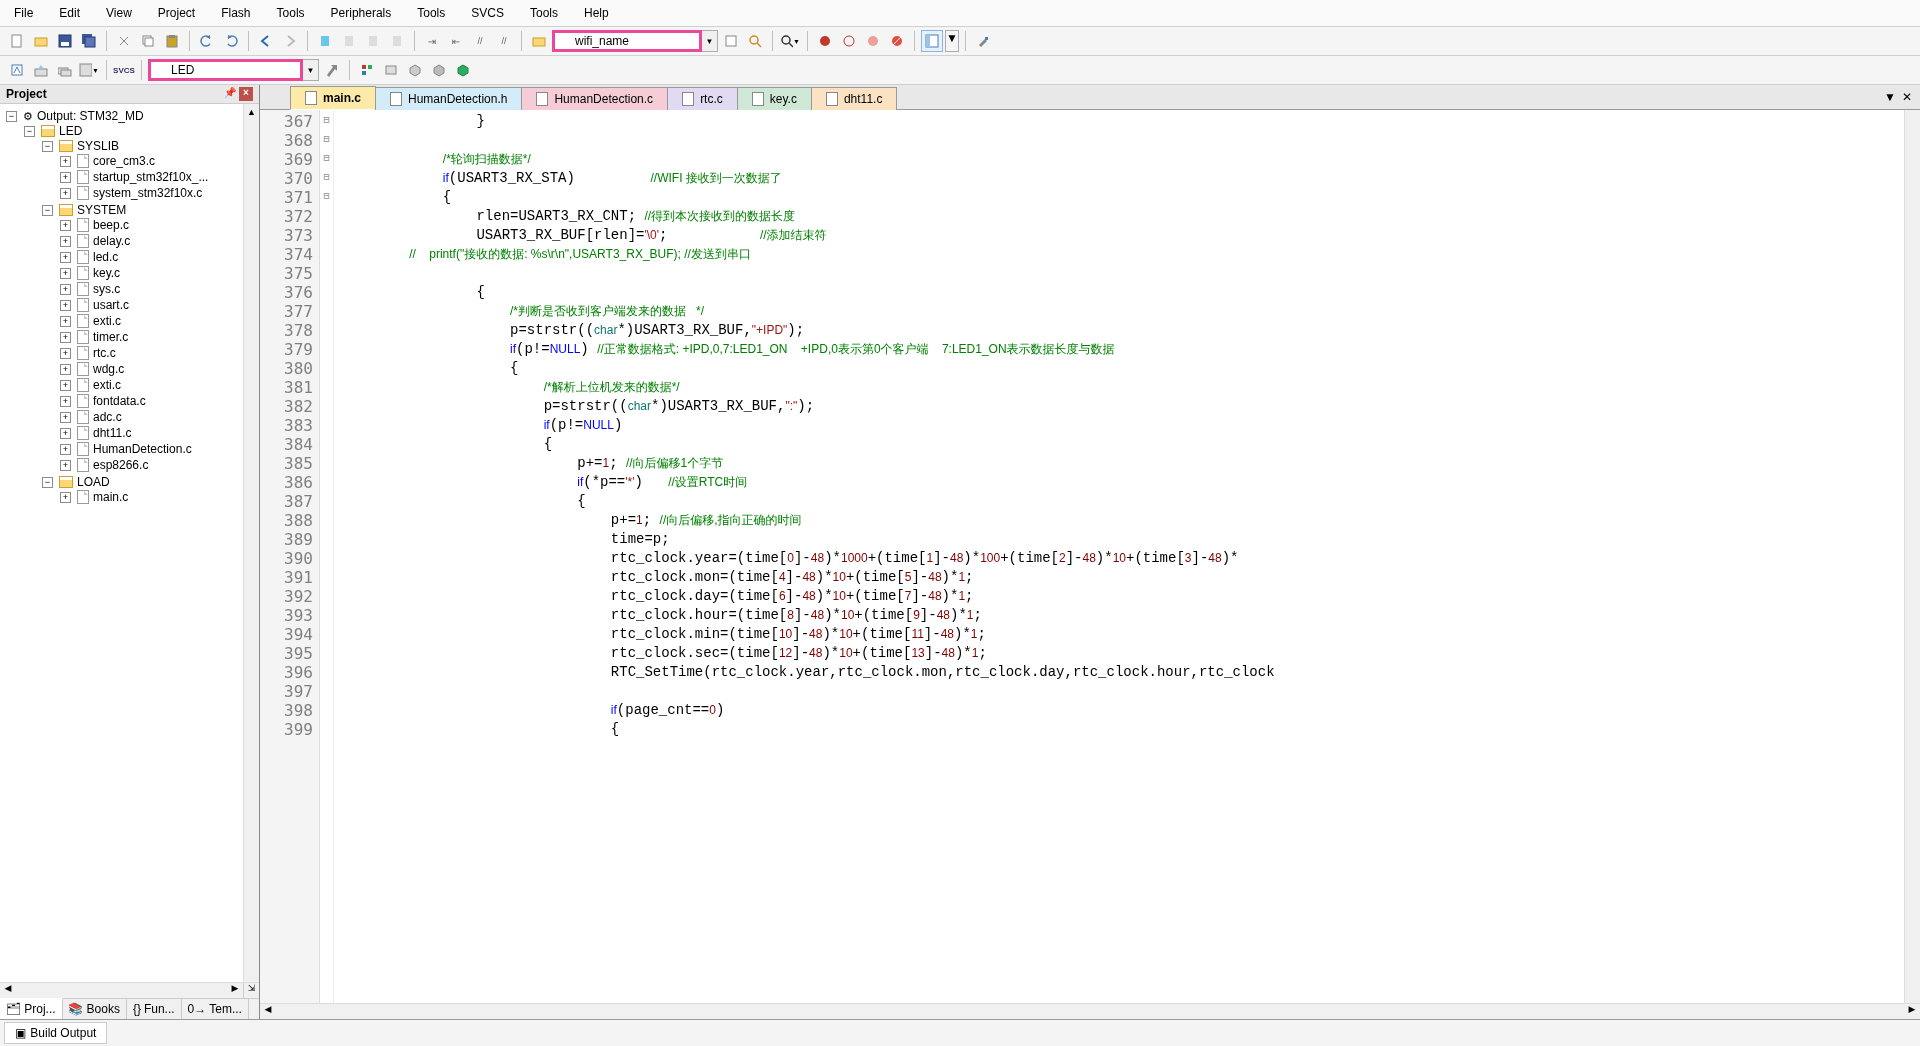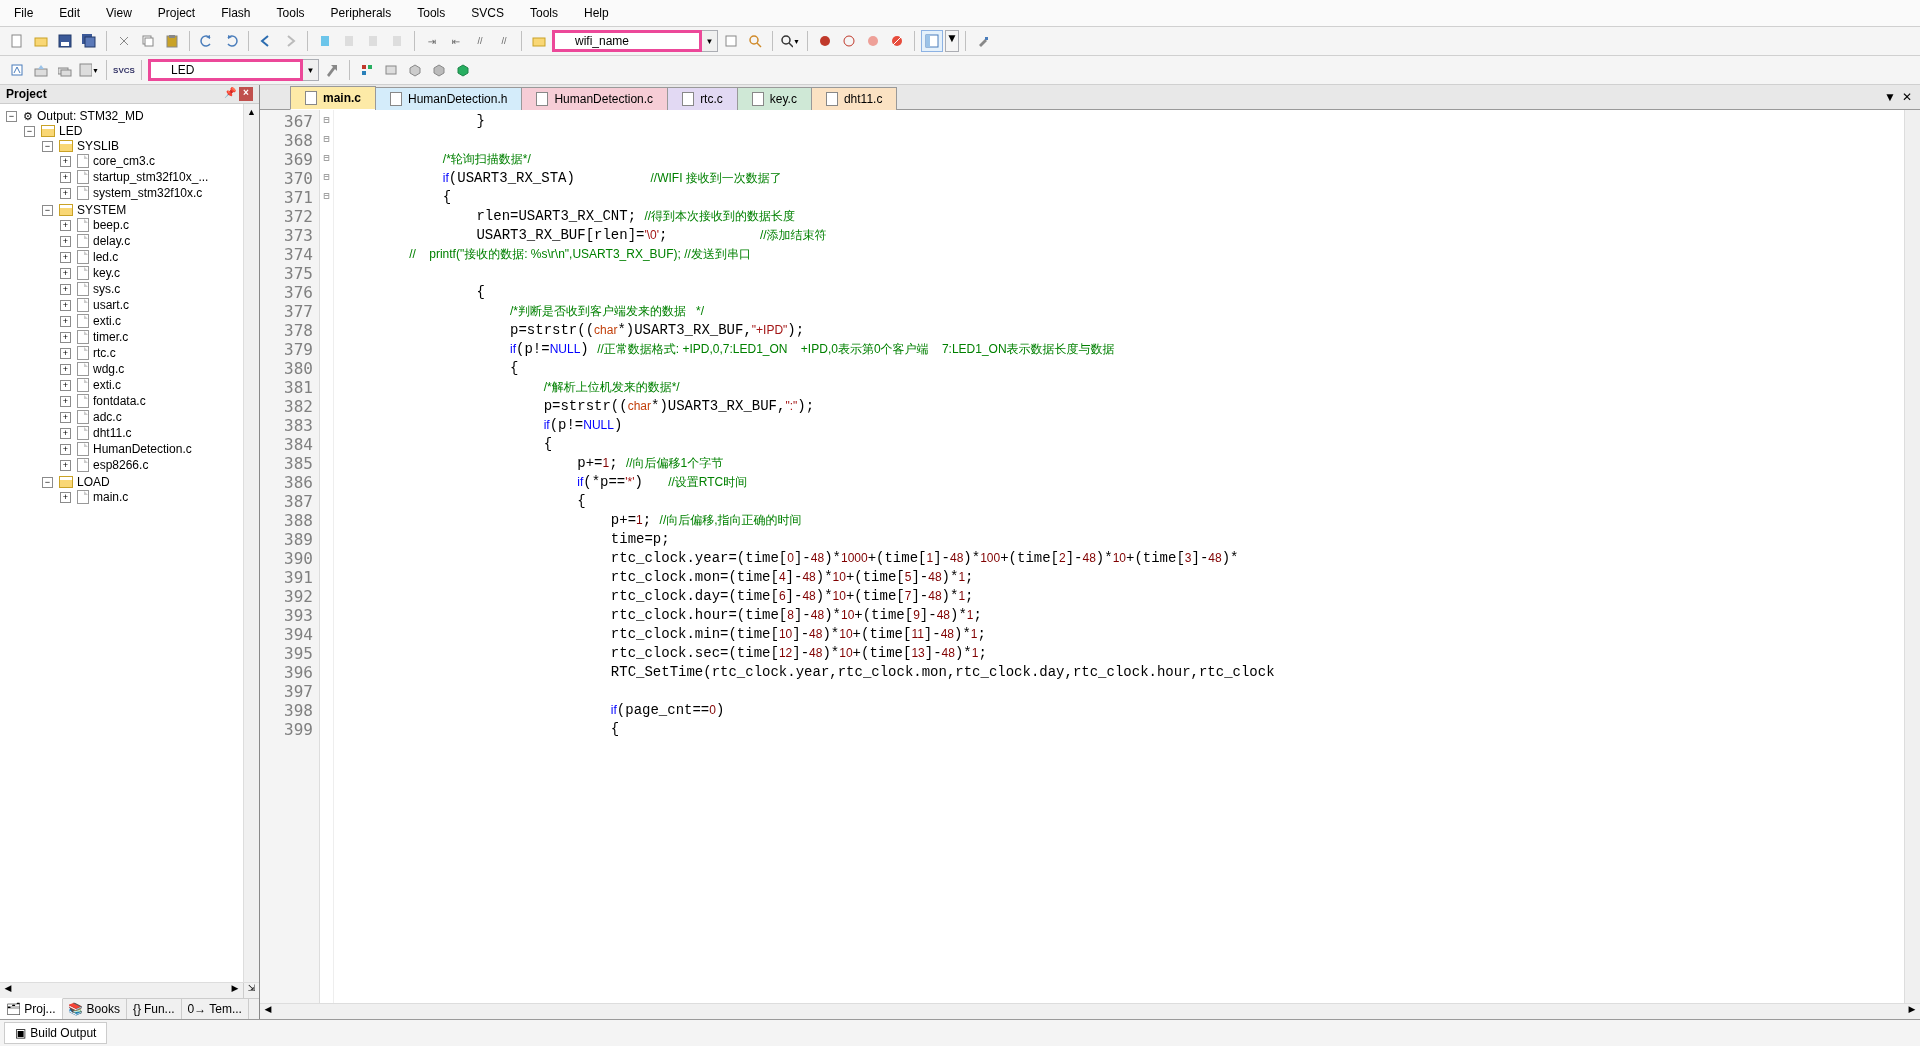--- a/index.html
+++ b/index.html
@@ -43,21 +43,21 @@
     .fold-col { width: 14px; border-right: 1px solid #eee; font-family: Consolas, monospace; font-size: 10px; line-height: 19px; text-align:center; color:#888;}
     .code { flex: 1; padding: 2px 8px; font-family: Consolas, "Courier New", monospace; font-size: 14px; line-height: 19px; white-space: pre; overflow: hidden; }
     .vscroll{width:16px;background:#f0f0f0;border-left:1px solid #ddd;}
     .hscroll{height:16px;background:#f0f0f0;border-top:1px solid #ddd;display:flex;}
     .hscroll .ar{width:16px;text-align:center;font-size:9px;}
     .hscroll .track{flex:1;}
     .kw { color: #0000ff; }
     .cm { color: #008000; }
     .str { color: #a31515; }
     .num { color: #800000; }
-    .ty { color: #c2410c; }
+    .ty { color: #0f766e; }
     .bottom-panel { border-top: 1px solid #999; background: #f4f4f4; }
     .bottom-tab { display: inline-flex; align-items: center; gap: 4px; padding: 3px 10px; border: 1px solid #ccc; background: #fff; margin: 2px 4px; }
     svg { display:block; }
   </style>
 </head>
 <body>
 
 <div class="menubar">
   <span>File</span>
   <span>Edit</span>

